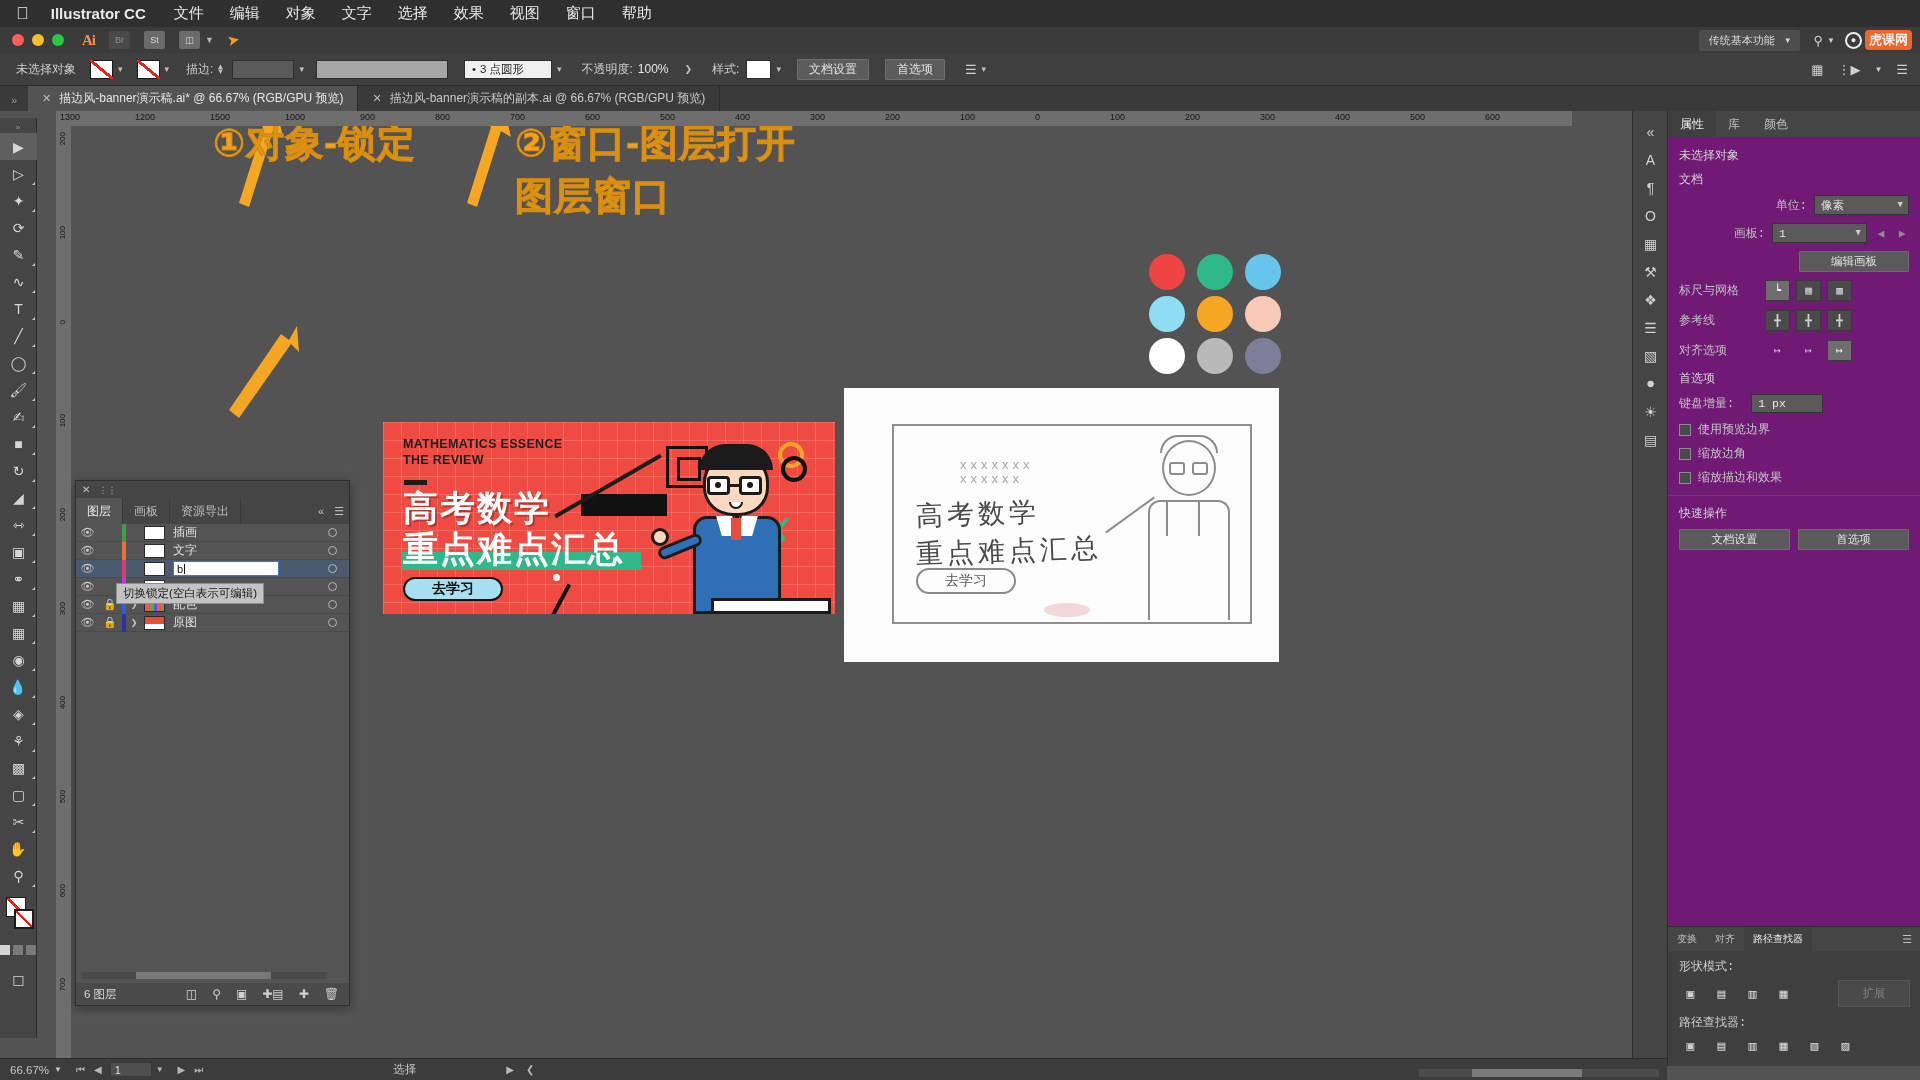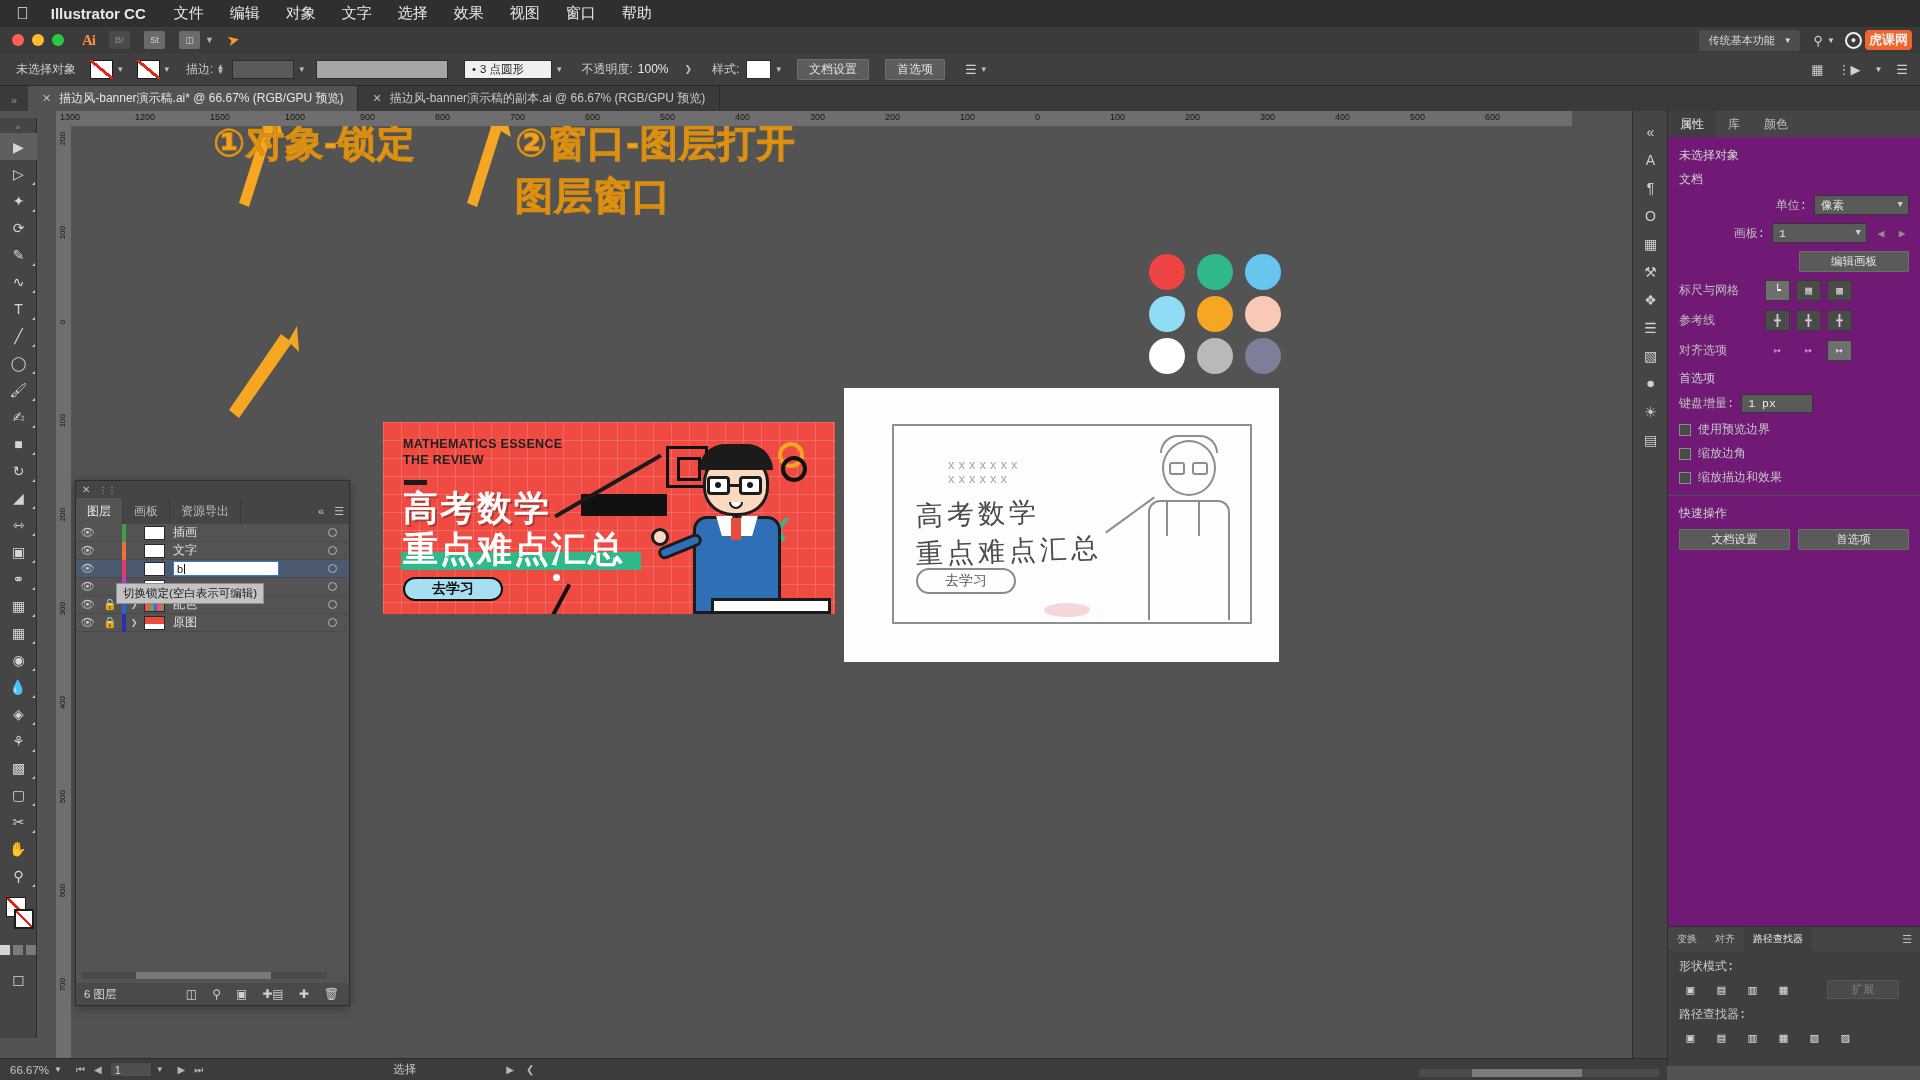--- a/index.html
+++ b/index.html
@@ -349,41 +349,41 @@
     height: 21px; background: #5a5a5a; border: 1px solid #6c6c6c; color: #e2e2e2;
     font-size: 11.5px; display: flex; align-items: center; justify-content: center; border-radius: 1px;
   }
   .rp-iconrow { display:flex; align-items:center; margin: 0 11px 9px 11px; }
   .rp-iconrow .lbl { color:#bfbfbf; font-size:12px; width: 86px; }
   .rp-ic {
     width: 25px; height: 21px; background: #4a4a4a; border: 1px solid #3a3a3a; margin-right: 6px;
     display:flex; align-items:center; justify-content:center; color:#cfcfcf; font-size: 11px;
   }
   .rp-ic.on { background: #6e6e6e; color: #fff; }
-  .rp-fieldrow { display:flex; align-items:center; margin: 0 11px 8px 11px; gap:7px;}
+  .rp-fieldrow { display:flex; align-items:center; margin: 0 11px 8px 11px; gap:17px;}
   .rp-input { width: 72px; height: 19px; background: #5a5a5a; border: 1px solid #353535;
               color: #e8e8e8; font-size: 11.5px; display:flex; align-items:center; padding-left:6px;}
   .rp-check { display:flex; align-items:center; gap:7px; margin: 0 11px 7px 11px; color:#c6c6c6; font-size:12px;}
   .cbox { width: 12px; height: 12px; border: 1px solid #8c8c8c; background: #4a4a4a; }
   .rp-div { height: 1px; background: #4e4e4e; margin: 9px 0; }
   .rp-2btn { display:flex; gap: 8px; margin: 0 11px; }
   .rp-2btn .rp-btn { flex: 1; }
 
   
   .pf { position: absolute; left: 0; right: 0; bottom: 0; height: 140px; background: #3f3f3f;
         border-top: 1px solid #2e2e2e; }
   .pf-tabs { height: 24px; background: #454545; display: flex; align-items: stretch; }
   .pf-tab { padding: 0 9px; display:flex; align-items:center; font-size:10px; color:#bfbfbf; }
   .pf-tab.active { background: #3f3f3f; color: #ededed; }
   .pf-tabs .sp { flex:1; }
   .pf-tabs .mi { color:#c2c2c2; font-size:11px; padding-right:8px; display:flex; align-items:center;}
   .pf-lbl { color:#c9c9c9; font-size:12px; margin: 7px 0 5px 11px; }
   .pf-ics { display:flex; align-items:center; margin-left: 11px; gap: 8px; }
   .pf-ic { width: 23px; height: 19px; display:flex; align-items:center; justify-content:center; color:#d2d2d2; font-size:13px;}
-  .pf-exp { margin-left: auto; margin-right: 21px; width: 72px; height: 19px; background:#4a4a4a;
+  .pf-exp { margin-left: auto; margin-right: 10px; width: 72px; height: 27px; background:#4a4a4a;
             border:1px solid #565656; color:#7e7e7e; font-size:11.5px;
             display:flex; align-items:center; justify-content:center;}
 
   
   .status {
     position: absolute; bottom: 0; left: 0; width: 1667px; height: 22px;
     background: #3c3c3c; border-top: 1px solid #2b2b2b; display: flex; align-items: center;
     color: #c6c6c6; font-size: 11.5px; z-index: 50;
   }
   .st-zoom { margin-left: 10px; display:flex; align-items:center; gap:5px;}
@@ -624,21 +624,21 @@
         <div class="t-gbridge"></div>
         <div class="t-eye-l"></div>
         <div class="t-eye-r"></div>
         <div class="t-mouth"></div>
         <div class="t-ruler"></div>
       </div>
     </div>
 
     <div class="sketch" style="left:773px;top:262px">
       <div class="sk-box"></div>
-      <div class="sk-marks" style="left:104px;top:70px">xxxxxxx<br>xxxxxx</div>
+      <div class="sk-marks" style="left:116px;top:70px">xxxxxxx<br>xxxxxx</div>
       <div class="sk-txt sk-cn" style="left:72px;top:108px">高考数学</div>
       <div class="sk-txt sk-cn" style="left:72px;top:145px">重点难点汇总</div>
       <div class="sk-btn">去学习</div>
       <div class="sk-blob"></div>
       <div class="sk-fig">
         <div class="sk-arm"></div>
         <div class="sk-b"></div>
         <div class="sk-v"></div>
         <div class="sk-h"></div>
         <div class="sk-hair"></div>

